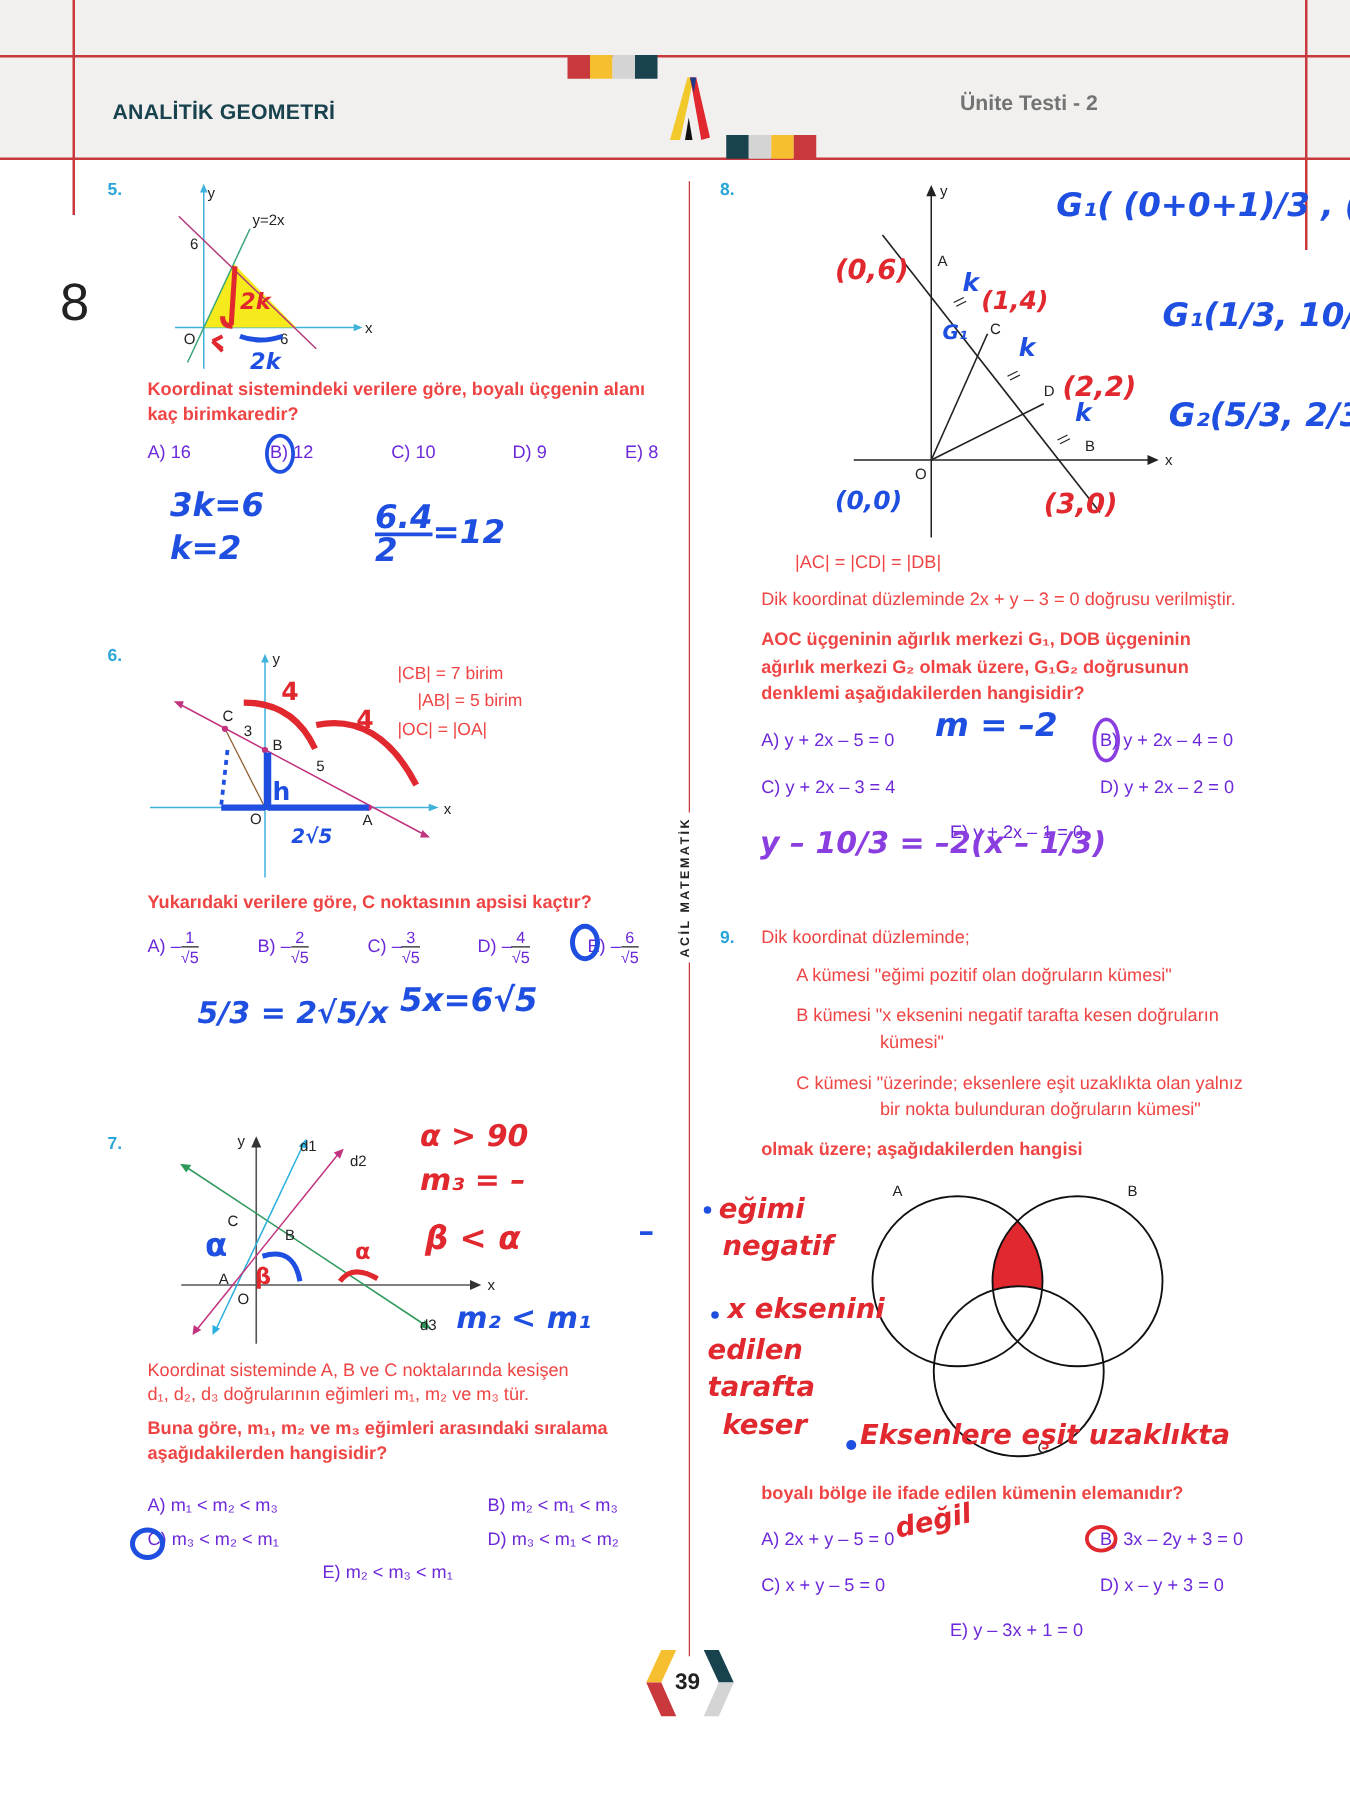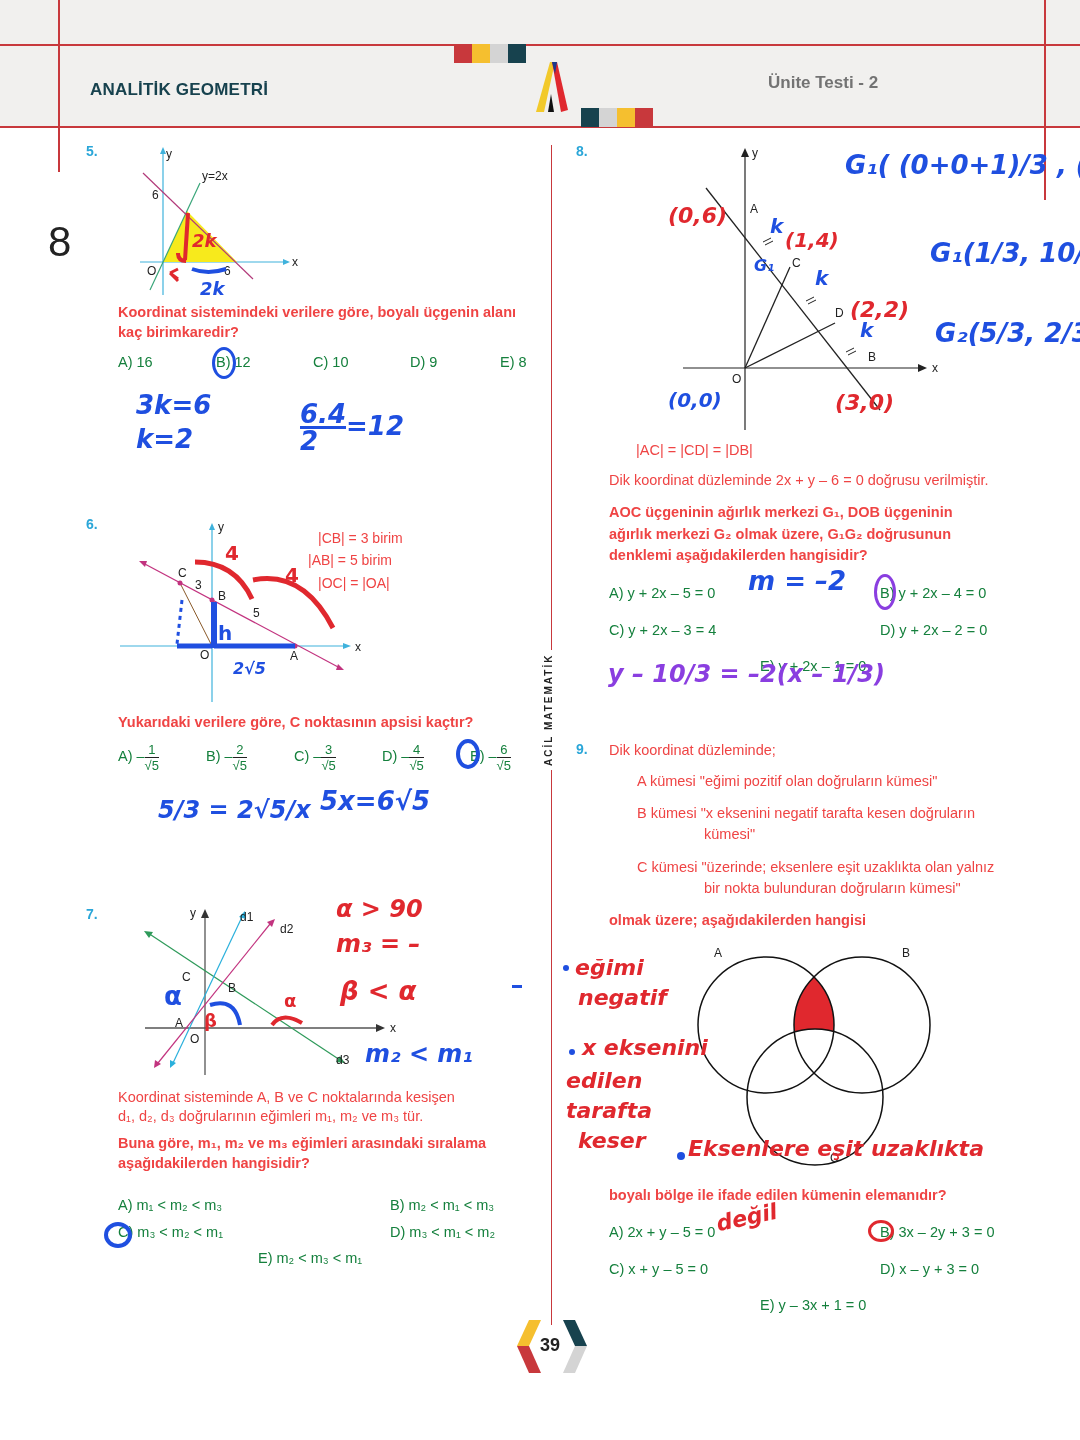--- a/index.html
+++ b/index.html
@@ -13,21 +13,21 @@
   .header-title { position: absolute; left: 90px; top: 80px; font-size: 17px; font-weight: bold; color: #17424e; letter-spacing: 0.2px; }
   .header-right { position: absolute; left: 768px; top: 73px; font-size: 17px; font-weight: bold; color: #737373; }
   .strip { position: absolute; display: flex; height: 19px; }
   .strip span { display: block; width: 18px; height: 19px; }
 
   .side-num { position: absolute; left: 48px; top: 218px; font-size: 42px; color: #222; }
 
   .qnum { position: absolute; font-size: 14px; font-weight: bold; color: #2aa6d8; }
   .txt { position: absolute; font-size: 14.5px; line-height: 20px; color: #ef4444; }
   .bold { font-weight: bold; }
-  .opt { position: absolute; font-size: 14.5px; color: #15803d; white-space: nowrap; }
+  .opt { position: absolute; font-size: 14.5px; color: #6d28d9; white-space: nowrap; }
   .hand-blue { position: absolute; font-family: "DejaVu Sans", sans-serif; font-weight: bold; color: #1f4fe0; font-style: italic; white-space: nowrap; }
   .hand-red { position: absolute; font-family: "DejaVu Sans", sans-serif; font-weight: bold; color: #e0282e; font-style: italic; white-space: nowrap; }
   .hand-purple { position: absolute; font-family: "DejaVu Sans", sans-serif; font-weight: bold; color: #8a3ee0; font-style: italic; white-space: nowrap; }
 
   .divider { position: absolute; left: 551px; top: 145px; width: 1px; height: 1180px; background: #c8383c; }
   .brand-vert { position: absolute; left: 543px; top: 770px; transform-origin: left top; transform: rotate(-90deg); font-size: 10px; font-weight: bold; letter-spacing: 2px; color: #222; background: #fff; padding: 0 4px; white-space: nowrap; }
 
   .frac { display: inline-block; vertical-align: middle; text-align: center; font-size: 13px; line-height: 15px; }
   .frac .num { display: block; border-bottom: 1px solid #222; padding: 0 2px; }
   .frac .den { display: block; }
@@ -135,22 +135,22 @@
   <path d="M138 60 q50 -10 80 48" stroke="#e0282e" stroke-width="5" fill="none"></path>
   <text x="110" y="40" font-size="20" font-weight="bold" fill="#e0282e" font-family="DejaVu Sans, sans-serif">4</text>
   <text x="170" y="62" font-size="20" font-weight="bold" fill="#e0282e" font-family="DejaVu Sans, sans-serif">4</text>
   <line x1="99" y1="82" x2="99" y2="128" stroke="#1f4fe0" stroke-width="6"></line>
   <line x1="99" y1="126" x2="180" y2="126" stroke="#1f4fe0" stroke-width="5"></line>
   <line x1="62" y1="126" x2="97" y2="126" stroke="#1f4fe0" stroke-width="5"></line>
   <line x1="67" y1="80" x2="62" y2="124" stroke="#1f4fe0" stroke-width="3" stroke-dasharray="4 4"></line>
   <text x="103" y="120" font-size="20" font-weight="bold" fill="#1f4fe0" font-family="DejaVu Sans, sans-serif">h</text>
   <text x="118" y="154" font-size="16" font-weight="bold" fill="#1f4fe0" font-style="italic" font-family="DejaVu Sans, sans-serif">2√5</text>
 </svg>
-<div class="txt" style="left:318px;top:528px;font-size:14px">|CB| = 3 birim</div>
-<div class="txt" style="left:308px;top:550px;font-size:14px">|AB| = 5 birim</div>
+<div class="txt" style="left:318px;top:528px;font-size:14px">|CB| = 7 birim</div>
+<div class="txt" style="left:334px;top:550px;font-size:14px">|AB| = 5 birim</div>
 <div class="txt" style="left:318px;top:573px;font-size:14px">|OC| = |OA|</div>
 <div class="txt bold" style="left:118px;top:712px">Yukarıdaki verilere göre, C noktasının apsisi kaçtır?</div>
 
 <div class="opt" style="left:118px;top:742px"><span>A) –</span><span class="frac"><span class="num">1</span><span class="den">√5</span></span></div>
 <div class="opt" style="left:206px;top:742px"><span>B) –</span><span class="frac"><span class="num">2</span><span class="den">√5</span></span></div>
 <div class="opt" style="left:294px;top:742px"><span>C) –</span><span class="frac"><span class="num">3</span><span class="den">√5</span></span></div>
 <div class="opt" style="left:382px;top:742px"><span>D) –</span><span class="frac"><span class="num">4</span><span class="den">√5</span></span></div>
 <div class="opt" style="left:470px;top:742px"><span>E) –</span><span class="frac"><span class="num">6</span><span class="den">√5</span></span></div>
 <div class="circle-mark" style="left:456px;top:739px;width:24px;height:30px;border-width:4px"></div>
 
@@ -231,21 +231,21 @@
   <text x="90" y="88" font-size="20" font-weight="bold" fill="#1f4fe0" font-style="italic" font-family="DejaVu Sans, sans-serif">k</text>
   <text x="135" y="140" font-size="20" font-weight="bold" fill="#1f4fe0" font-style="italic" font-family="DejaVu Sans, sans-serif">k</text>
   <text x="180" y="192" font-size="20" font-weight="bold" fill="#1f4fe0" font-style="italic" font-family="DejaVu Sans, sans-serif">k</text>
   <text x="74" y="126" font-size="16" font-weight="bold" fill="#1f4fe0" font-style="italic" font-family="DejaVu Sans, sans-serif">G₁</text>
 </svg>
 <div class="hand-blue" style="left:845px;top:150px;font-size:26px">G₁( (0+0+1)/3 , (6+4+0)/3 )</div>
 <div class="hand-blue" style="left:930px;top:238px;font-size:26px">G₁(1/3, 10/3)</div>
 <div class="hand-blue" style="left:935px;top:318px;font-size:26px">G₂(5/3, 2/3)</div>
 
 <div class="txt" style="left:636px;top:440px">|AC| = |CD| = |DB|</div>
-<div class="txt" style="left:609px;top:470px">Dik koordinat düzleminde 2x + y – 6 = 0 doğrusu verilmiştir.</div>
+<div class="txt" style="left:609px;top:470px">Dik koordinat düzleminde 2x + y – 3 = 0 doğrusu verilmiştir.</div>
 <div class="txt bold" style="left:609px;top:502px">AOC üçgeninin ağırlık merkezi G₁, DOB üçgeninin</div>
 <div class="txt bold" style="left:609px;top:524px">ağırlık merkezi G₂ olmak üzere, G₁G₂ doğrusunun</div>
 <div class="txt bold" style="left:609px;top:545px">denklemi aşağıdakilerden hangisidir?</div>
 <div class="opt" style="left:609px;top:585px">A) y + 2x – 5 = 0</div>
 <div class="hand-blue" style="left:748px;top:566px;font-size:26px">m = –2</div>
 <div class="opt" style="left:880px;top:585px">B) y + 2x – 4 = 0</div>
 <div class="circle-mark" style="left:874px;top:574px;width:22px;height:36px;border-color:#8a3ee0"></div>
 <div class="opt" style="left:609px;top:622px">C) y + 2x – 3 = 4</div>
 <div class="opt" style="left:880px;top:622px">D) y + 2x – 2 = 0</div>
 <div class="opt" style="left:760px;top:658px">E) y + 2x – 1 = 0</div>

